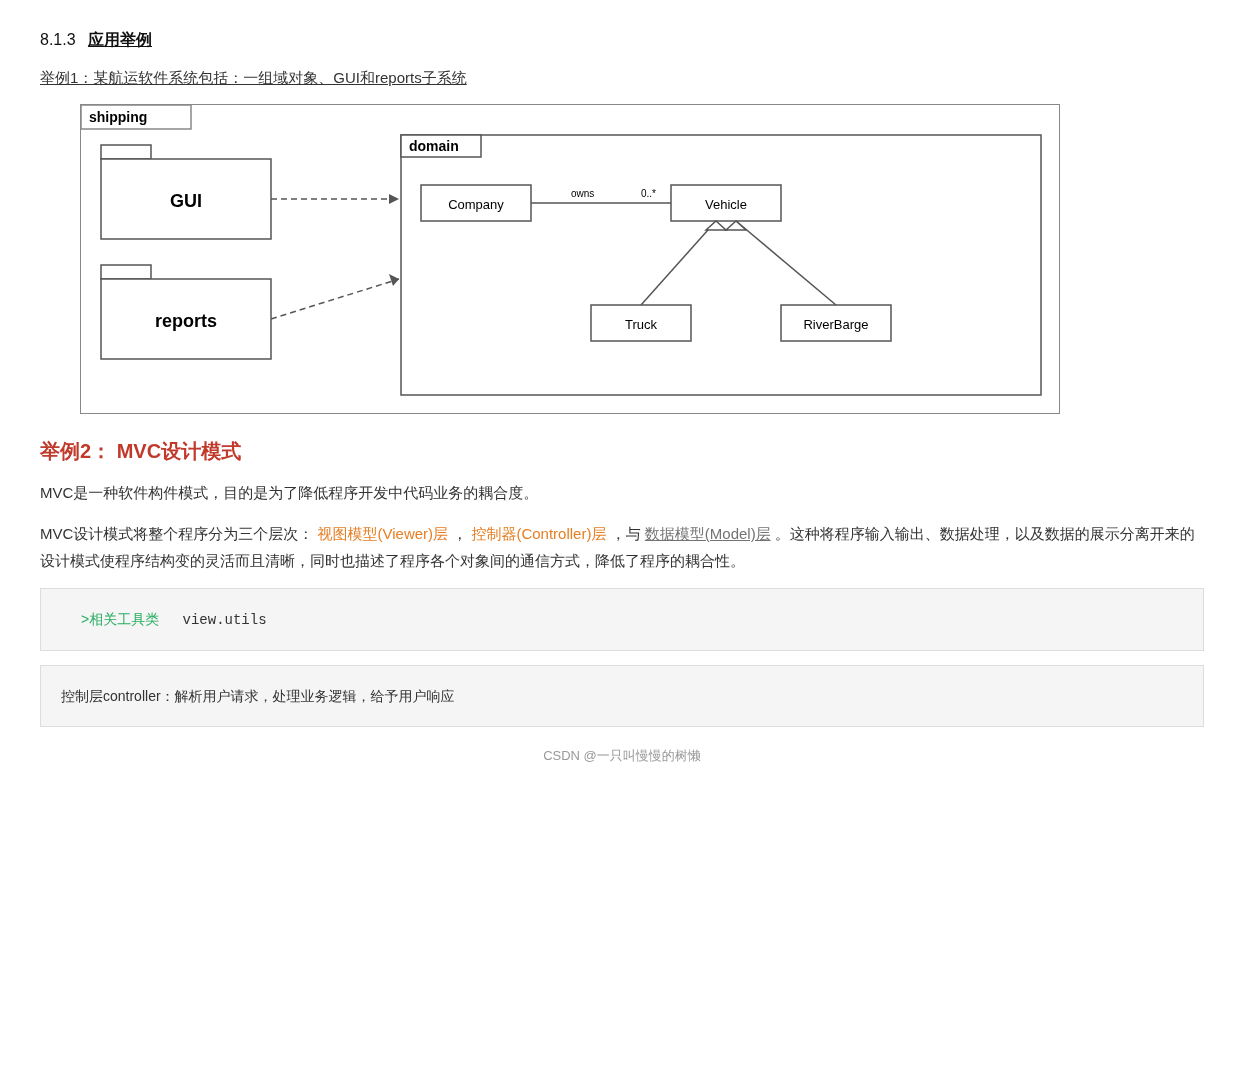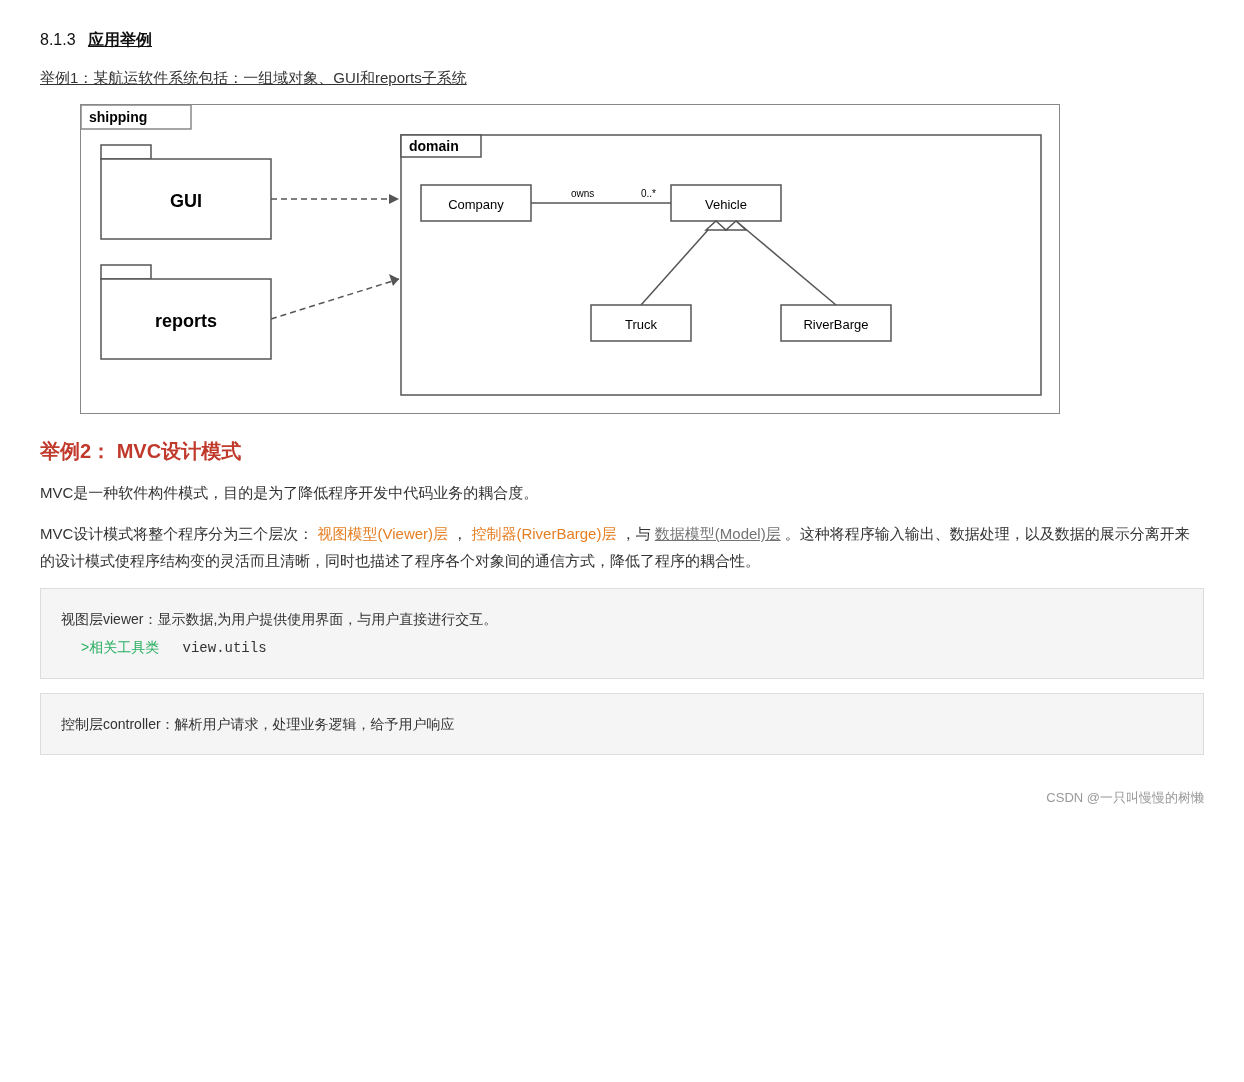--- a/index.html
+++ b/index.html
@@ -25,24 +25,24 @@
       font-size: 14px;
       margin-bottom: 14px;
       line-height: 2;
       color: #333;
     }
     .code-block code {
       font-family: "Courier New", monospace;
     }
 
     .footer {
-      text-align: right;
+      text-align: center;
       color: #999;
       font-size: 13px;
-      margin-top: 34px;
+      margin-top: 20px;
     }
 
     
     .diagram-wrapper {
       margin: 0 0 24px 0;
       position: relative;
     }
   </style>
 </head>
 <body>
@@ -111,30 +111,27 @@
   <span>举例2：</span>
   <span>MVC设计模式</span>
 </p>
 
 <p class="para">MVC是一种软件构件模式，目的是为了降低程序开发中代码业务的耦合度。</p>
 
 <p class="para">
   <span>MVC设计模式将整个程序分为三个层次：</span>
   <span style="color:#e67e22;margin-top:48px;">视图模型(Viewer)层</span>
   <span>，</span>
-  <span style="color:#e67e22;">控制器(RiverBarge)层</span>
+  <span style="color:#e67e22;">控制器(Controller)层</span>
   <span>，与</span>
   <span style="color:#737373;text-decoration:underline;">数据模型(Model)层</span>
   <span>。这种将程序输入输出、数据处理，以及数据的展示分离开来的设计模式使程序结构变的灵活而且清晰，同时也描述了程序各个对象间的通信方式，降低了程序的耦合性。</span>
 </p>
 
 <div class="code-block">
-  <div>
-    <span>视图层viewer：显示数据,为用户提供使用界面，与用户直接进行交互。</span>
-  </div>
   <div style="margin-left:20px;">
     <span style="color:#27ae60;">&gt;相关工具类</span>
     &nbsp;&nbsp;&nbsp;&nbsp;
     <code>view.utils</code>
   </div>
 </div>
 
 <div class="code-block">
   <div>
     <span>控制层controller：解析用户请求，处理业务逻辑，给予用户响应</span>

